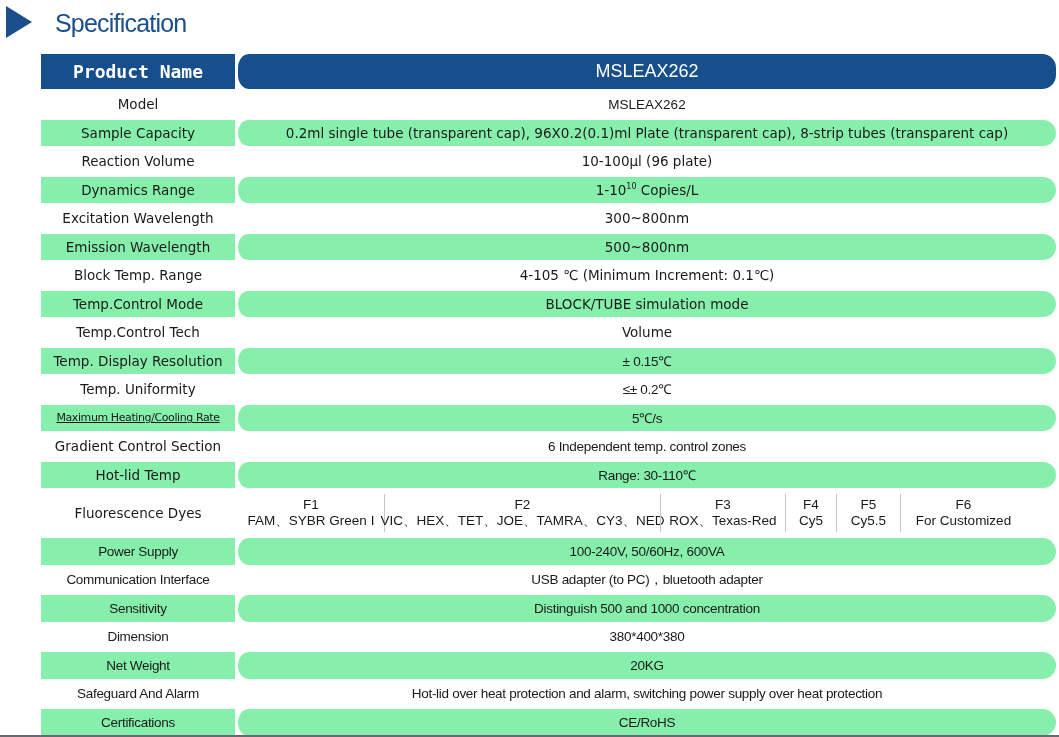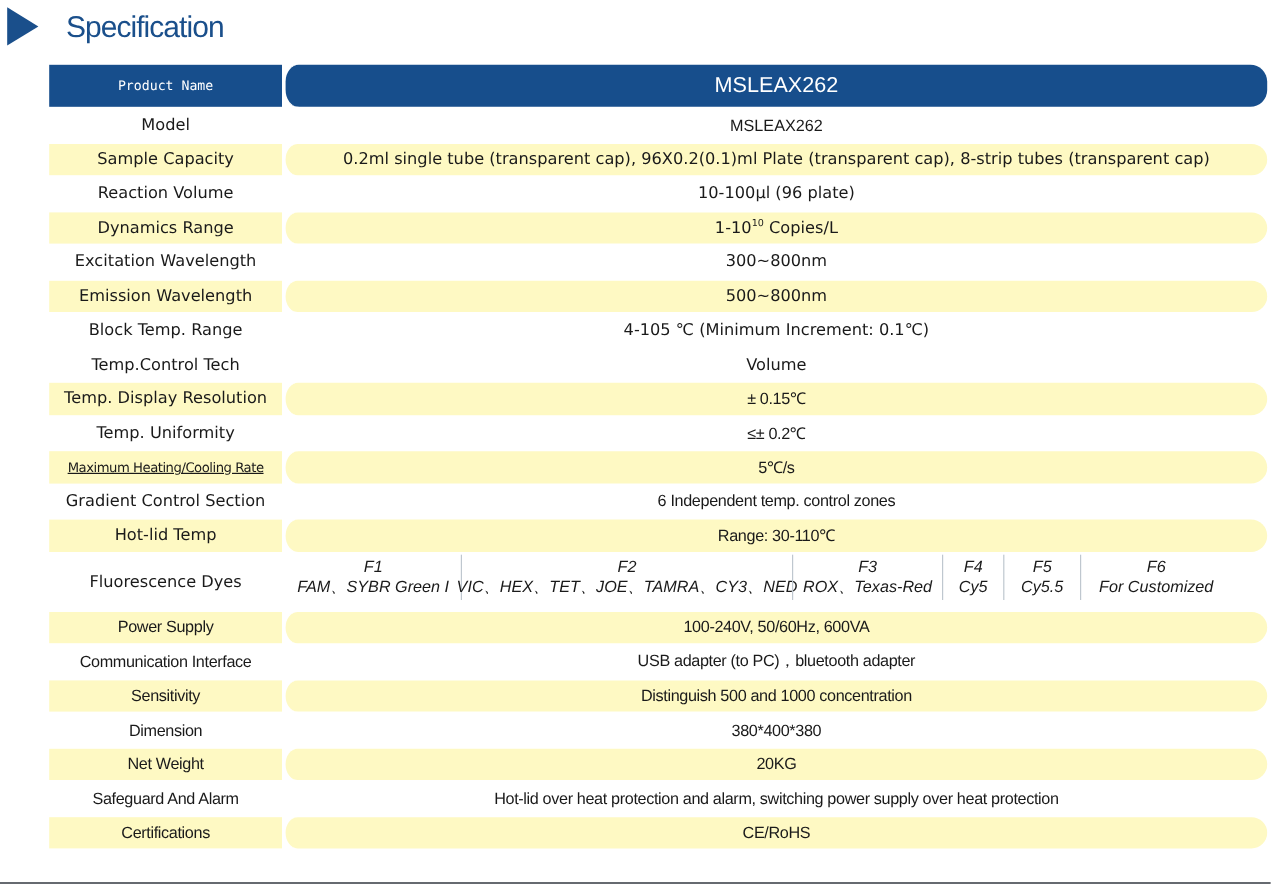--- a/index.html
+++ b/index.html
@@ -5,29 +5,29 @@
   html, body { margin:0; padding:0; }
   body { width:1059px; height:737px; background:#ffffff; position:relative; overflow:hidden; font-family:"Liberation Sans", sans-serif; }
   .title-wrap { position:absolute; left:6px; top:4px; height:34px; display:flex; align-items:flex-end;gap:16px; }
   .title-arrow { width:0; height:0; border-top:16px solid transparent; border-bottom:16px solid transparent; border-left:26px solid #1a4f8b; margin-right:7px; }
   .title-text { font-size:25px; color:#1a4f8b; letter-spacing:-0.8px; font-weight:normal; }
   table.spec { position:absolute; left:41px; top:52px; width:1015px; border-collapse:separate; border-spacing:0 2px; table-layout:fixed; font-family:"DejaVu Sans", sans-serif; }
   table.spec col.c1 { width:194px; }
   table.spec col.c2 { width:821px; }
   td { padding:0; text-align:center; vertical-align:middle; color:#1a1a1a; font-size:13.5px; height:26.5px; white-space:nowrap; overflow:hidden; }
   tr.hdr td { background:#174e8c; color:#ffffff; height:35px; }
-  tr.hdr td.lbl { font-family:"DejaVu Sans Mono", monospace; font-weight:normal; font-size:11px; }
+  tr.hdr td.lbl { font-family:"DejaVu Sans Mono", monospace; font-weight:bold; font-size:18px; }
   tr.hdr td.val { font-family:"Liberation Sans", sans-serif; font-size:18px; border-left:3px solid #ffffff; }
-  tr.shade td { background:#fef9c3; }
+  tr.shade td { background:#86efac; }
   tr td.val { border-left:3px solid #ffffff;border-radius:14px; }
   td.lbl.small { font-size:11px; letter-spacing:-0.4px;text-decoration:underline; }
   td.val.model { font-family:"Liberation Sans", sans-serif; font-size:13.5px; }
   .narrow { font-family:"Liberation Sans", sans-serif; letter-spacing:-0.3px;margin-top:34px; }
   sup { font-size:8px; vertical-align:6px; }
-  .dyes { display:flex; height:46px; align-items:flex-start;font-style:italic; }
+  .dyes { display:flex; height:46px; align-items:center; }
   .dye { display:flex; flex-direction:column; justify-content:center; align-items:center; line-height:16px; border-left:1px solid #bfc7cf; height:38px; font-family:"Liberation Sans", sans-serif; font-size:13.5px; }
   .dye:first-child { border-left:none; }
   tr.tall td { height:46px; }
   .bottom-bar { position:absolute; left:0; top:735px; width:1059px; height:2px; background:#666a70; }
 </style>
 </head>
 <body>
 
 <div class="title-wrap">
   <span class="title-arrow"></span>
@@ -64,20 +64,24 @@
     <td class="lbl">Excitation Wavelength</td>
     <td class="val">300~800nm</td>
   </tr>
   <tr class="shade">
     <td class="lbl">Emission Wavelength</td>
     <td class="val">500~800nm</td>
   </tr>
   <tr>
     <td class="lbl">Block Temp. Range</td>
     <td class="val">4-105 ℃  (Minimum Increment: 0.1℃)</td>
+  </tr>
+  <tr class="shade">
+    <td class="lbl">Temp.Control Mode</td>
+    <td class="val">BLOCK/TUBE simulation mode</td>
   </tr>
   <tr>
     <td class="lbl">Temp.Control Tech</td>
     <td class="val">Volume</td>
   </tr>
   <tr class="shade">
     <td class="lbl">Temp. Display Resolution</td>
     <td class="val narrow">± 0.15℃</td>
   </tr>
   <tr>

